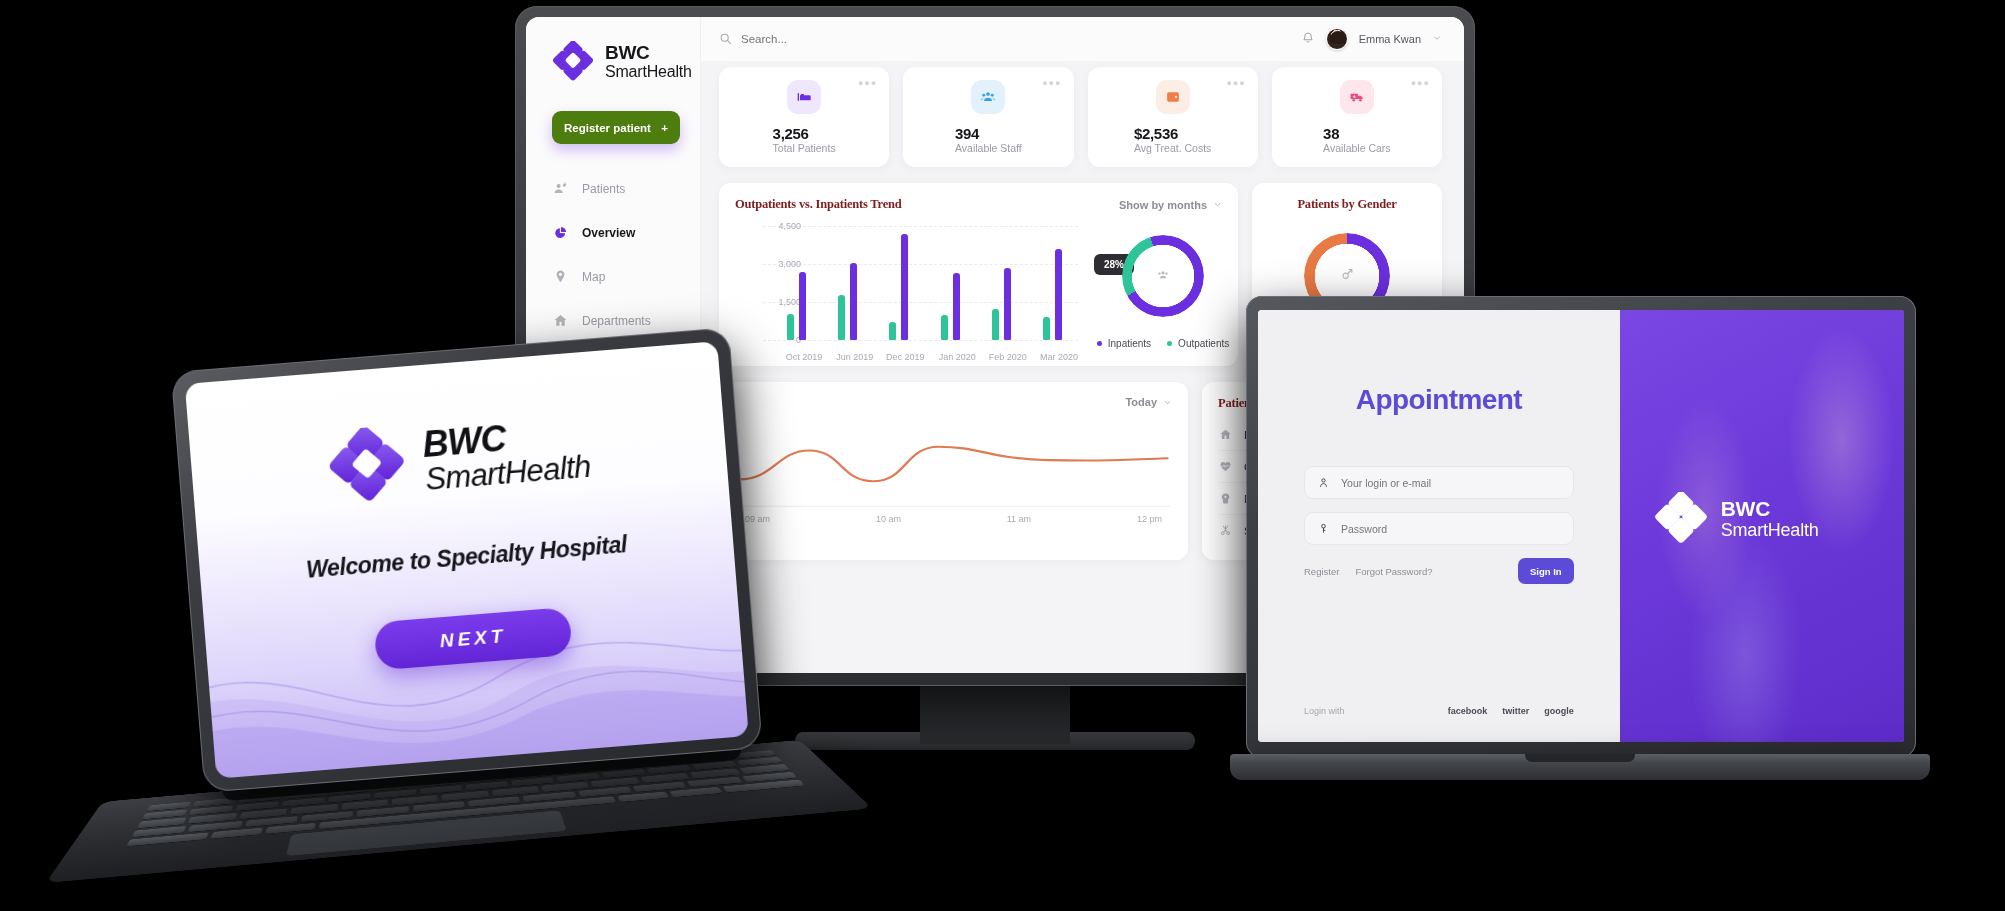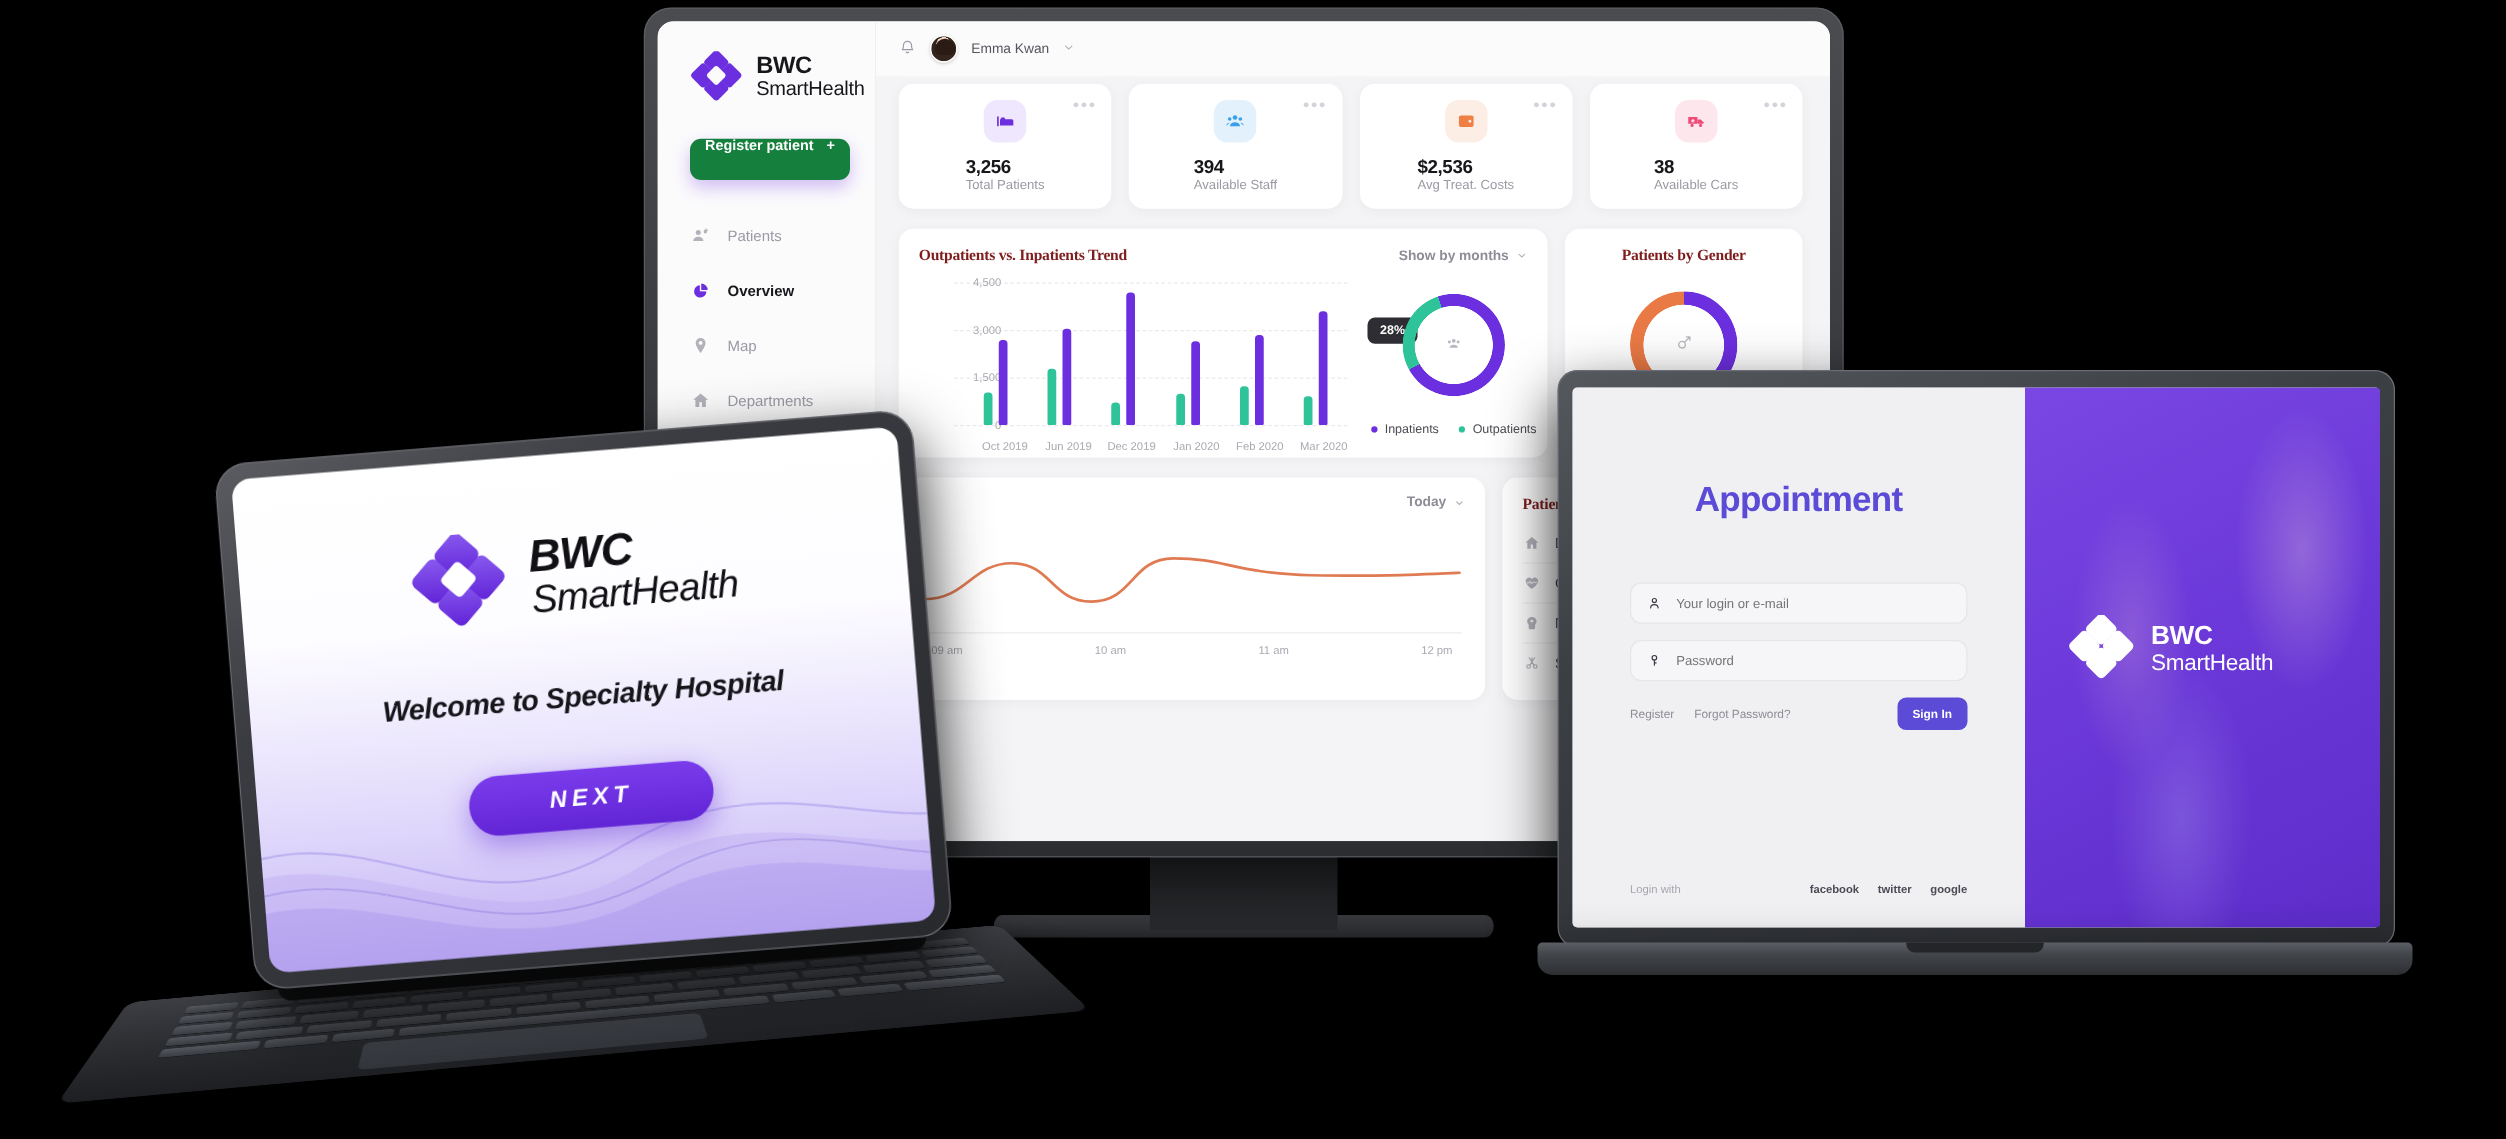--- a/index.html
+++ b/index.html
@@ -46,23 +46,23 @@
   .dash { display:flex; width:100%; height:100%; background:#f4f4f6; font-size: 11px; }
   .dash-side {
     width: 175px; flex: 0 0 175px; background:#fbfbfc; padding: 24px 0 0 26px;
     border-right: 1px solid #f0f0f2;
   }
   .brand { display:flex; align-items:center; gap:11px; margin-bottom: 28px;}
   .brand-mark { width: 42px; height: 42px; flex:0 0 42px; position:relative; }
   .brand-txt-1 { font-weight: 800; font-size: 19px; color:#17171b; letter-spacing:-.3px; line-height:1.02;}
   .brand-txt-2 { font-weight: 400; font-size: 16px; color:#17171b; letter-spacing:-.2px; line-height:1.12;}
   .btn-register {
-    display:flex; align-items:flex-start; justify-content:space-between;
+    display:flex; align-items:center; justify-content:space-between;
     width: 128px; height: 33px; border-radius: 9px;
-    background:#15803d; color:#fff; border:none;
+    background:#4d7c0f; color:#fff; border:none;
     font-size: 11.5px; font-weight:600; padding: 0 12px;
     font-family: inherit; cursor:pointer; margin-bottom: 28px;
     box-shadow: 0 6px 14px rgba(108,47,224,.30);
   }
   .nav-item { display:flex; align-items:center; gap:14px; height: 33px; margin-bottom: 11px; cursor:pointer;}
   .nav-label { font-size: 12px; color:#9a9aa4; }
   .nav-item.active .nav-label { color:#17171b; font-weight:700;}
   .nav-ico { width:16px; height:16px; flex:0 0 16px; display:flex; align-items:center; justify-content:center; color:#b2b2bb;}
   .nav-item.active .nav-ico { color:#6c2fe0; }
 
@@ -356,20 +356,29 @@
                     </g>
                   </svg>
               </span>
               <span class="nav-label">History</span>
             </div>
           </nav>
         </aside>
 
         <section class="dash-main">
           <div class="topbar">
+            <div class="search-wrap">
+              <span>
+                <svg viewBox="0 0 24 24" width="13" height="13" fill="none" stroke="#a9a9b2" stroke-width="2">
+                    <circle cx="10.5" cy="10.5" r="6.5"></circle>
+                    <path d="M15.5 15.5 21 21" stroke-linecap="round"></path>
+                  </svg>
+              </span>
+              <input class="search-input" value="" placeholder="Search..." style="">
+            </div>
             <div class="topbar-right">
               <span>
                 <svg viewBox="0 0 24 24" width="14" height="14" fill="none" stroke="#9a9aa4" stroke-width="1.6">
                     <path d="M6.5 9a5.5 5.5 0 0 1 11 0c0 4.5 1.6 6 1.6 6H4.9s1.6-1.5 1.6-6z" stroke-linejoin="round"></path>
                     <path d="M10.3 18.3a1.9 1.9 0 0 0 3.4 0" stroke-linecap="round"></path>
                   </svg>
               </span>
               <span class="avatar"></span>
               <span class="user-name">Emma Kwan</span>
               <span>

